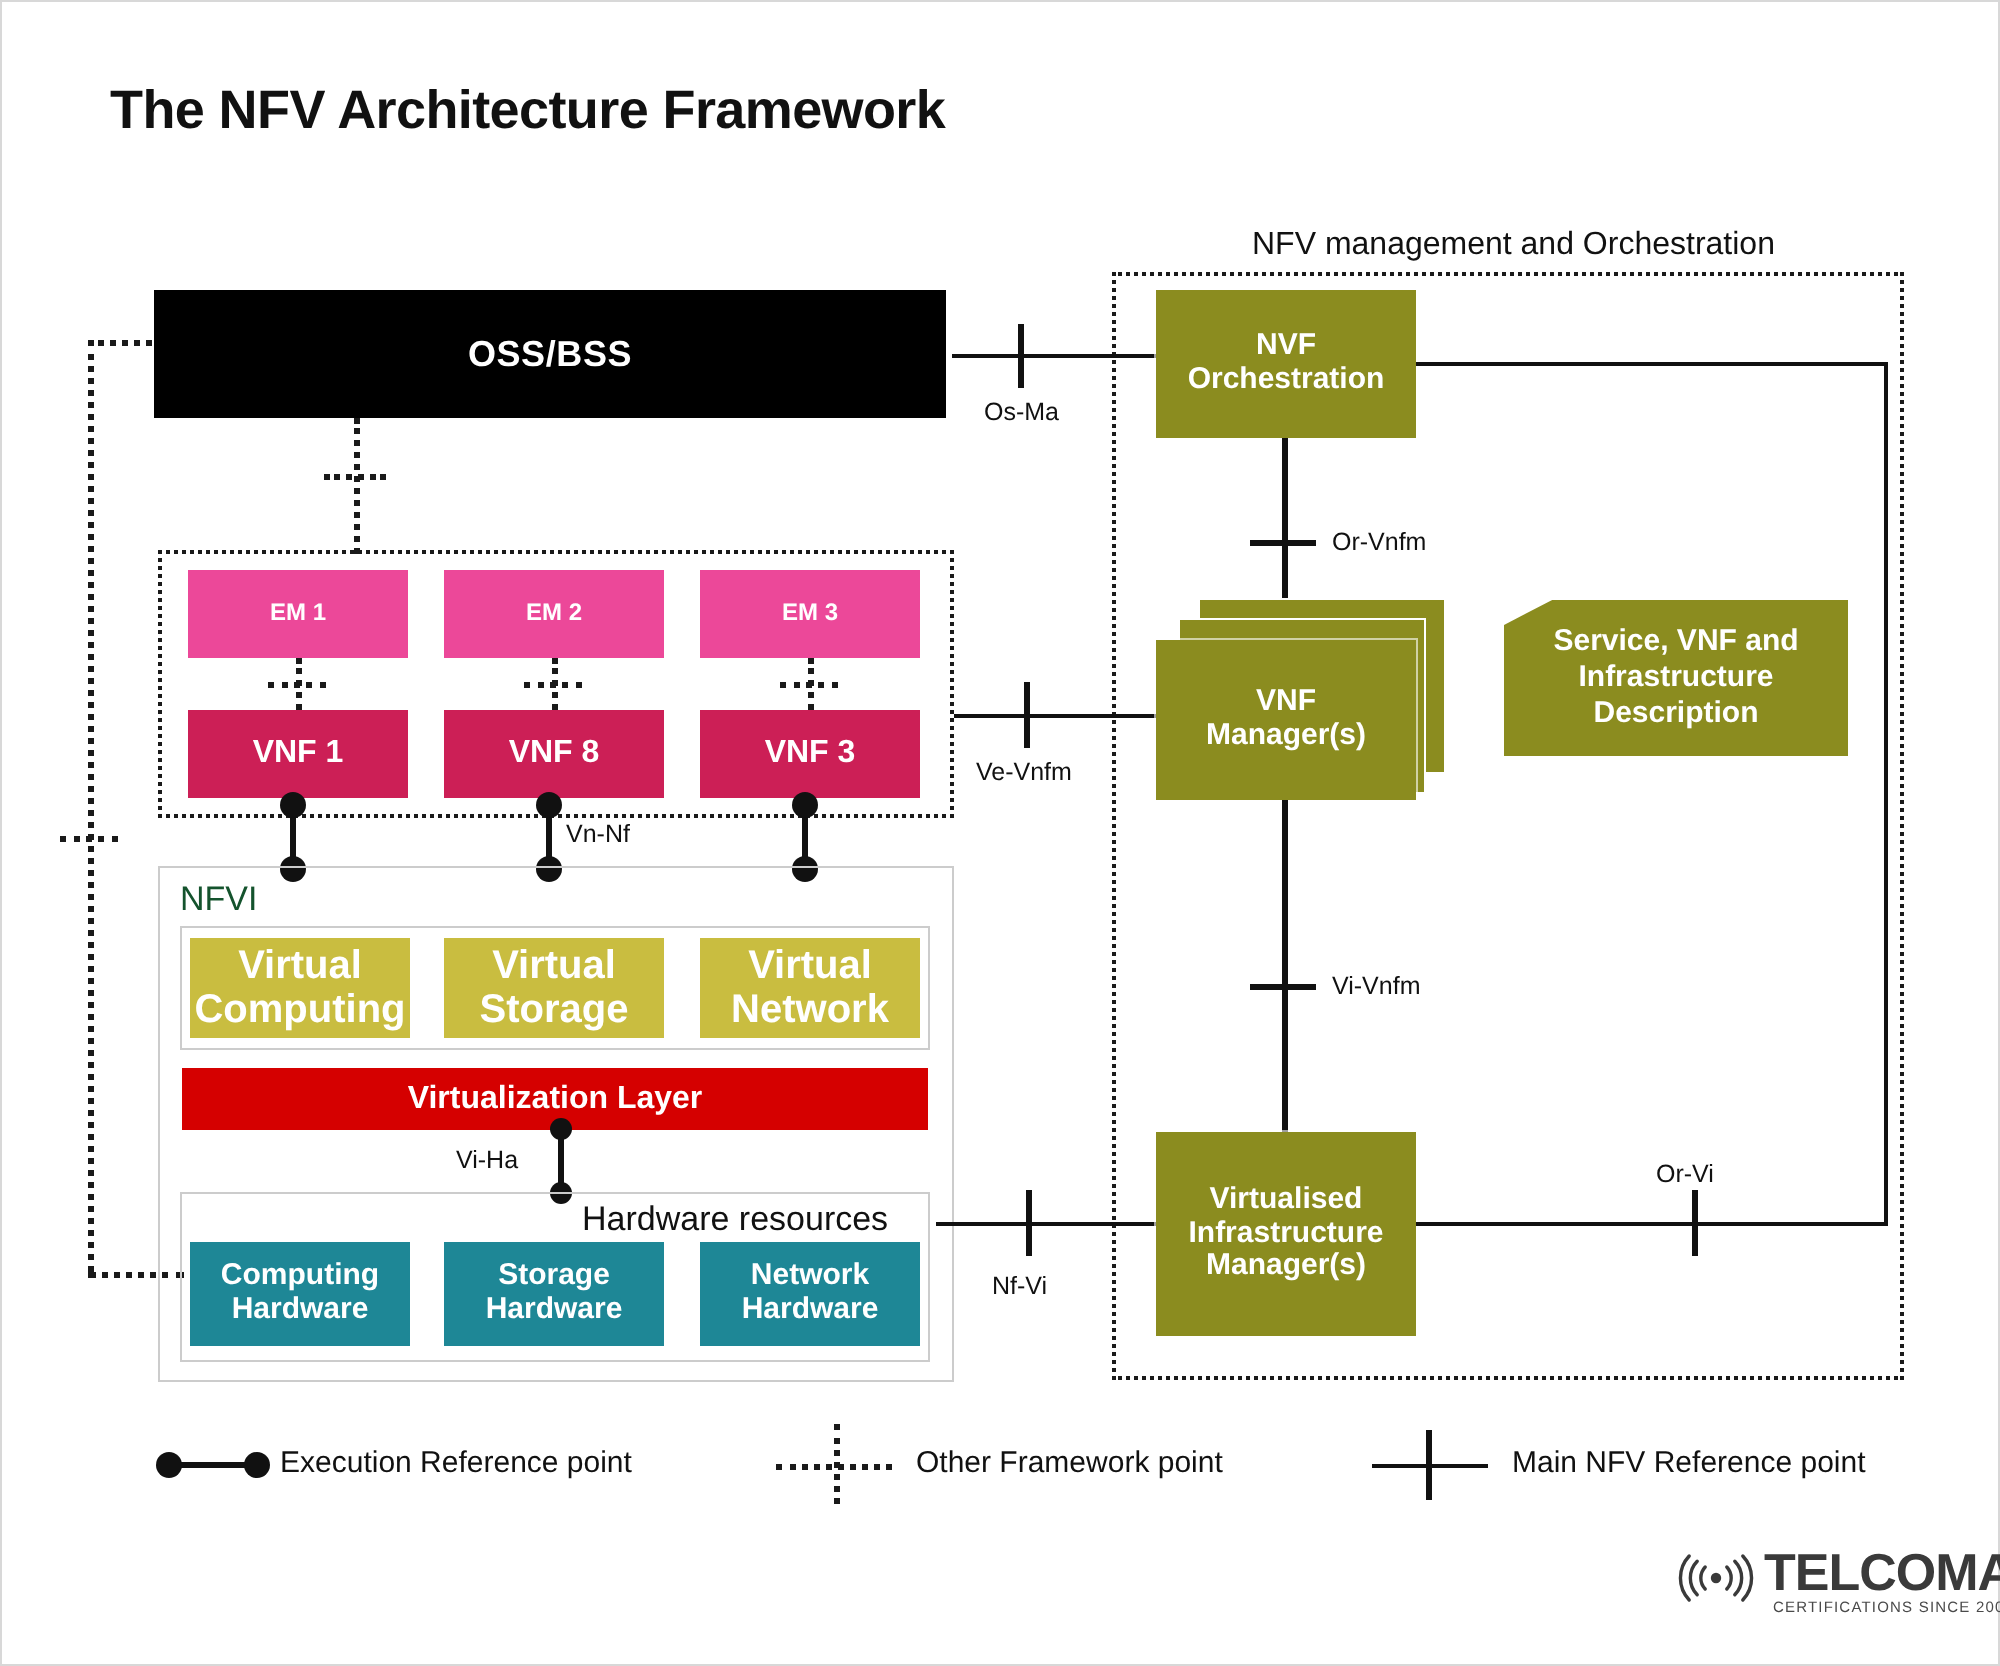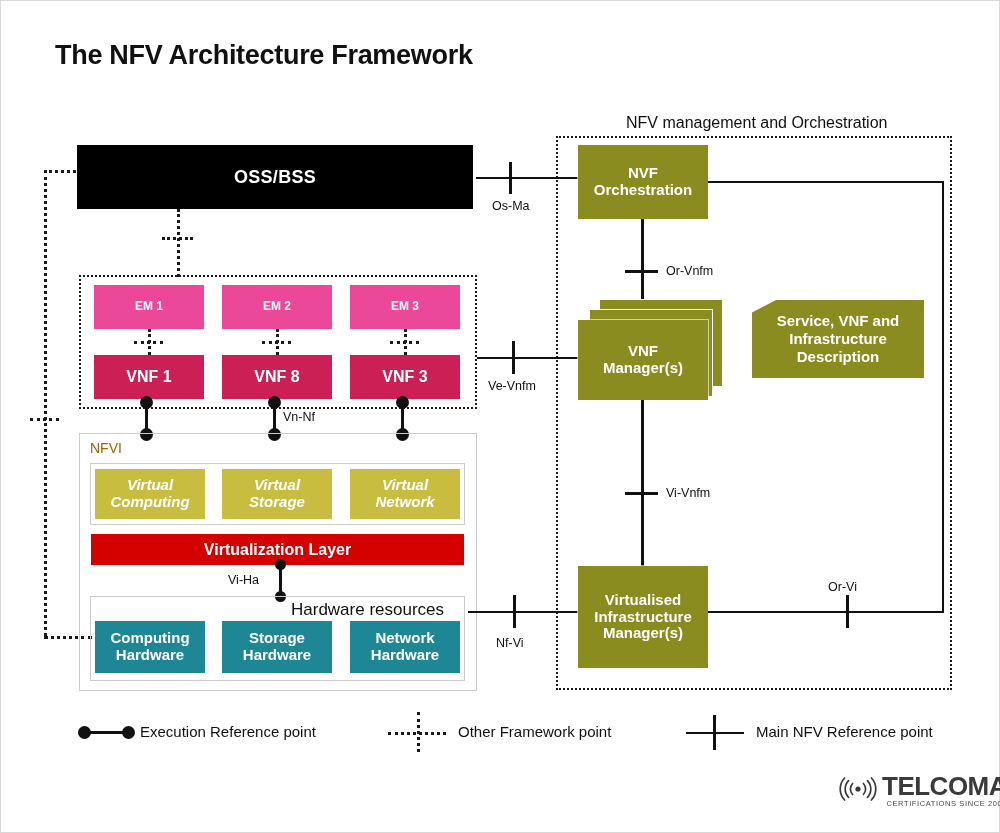--- a/index.html
+++ b/index.html
@@ -22,29 +22,29 @@
     letter-spacing:-0.3px; color:#111; }
 
   
   .box { position:absolute; display:flex; align-items:center; justify-content:center;
     text-align:center; color:#fff; font-weight:bold; line-height:1.12;
     box-shadow:0 0 0 1px rgba(255,255,255,0.6); }
 
   .box.black { background:#000000; font-size:18px; letter-spacing:.3px; }
   .box.em    { background:#ec4899; font-size:12px; }
   .box.vnf   { background:#cc1f56; font-size:16px; }
-  .box.virt  { background:#c9bd40; font-size:15px;font-style:italic; }
+  .box.virt  { background:#c9bd40; font-size:20px; }
   .box.vlayer{ background:#d50000; font-size:16px; }
   .box.hw    { background:#1e8796; font-size:15px; }
   .box.olive { background:#8b8c1f; font-size:15px; }
 
   
   .dotted-box { position:absolute; border:2px dotted #1a1a1a; }
   .solid-box  { position:absolute; border:1px solid #cccccc; background:transparent; }
-  .label-nfvi  { position:absolute; font-size:14px; color:#a16207; }
+  .label-nfvi  { position:absolute; font-size:17px; color:#14532d; }
   .label-hwres { position:absolute; font-size:17px; color:#111; font-weight:normal; }
   .label-mano  { position:absolute; font-size:16px; color:#111; }
   .ref-label   { position:absolute; font-size:12.5px; color:#111; white-space:nowrap; }
 
   
   .h-line { position:absolute; height:2px; background:#111; }
   .v-line { position:absolute; width:2px; background:#111; }
   .h-line.thick { height:3px; }
   .v-line.thick { width:3px; }
 

